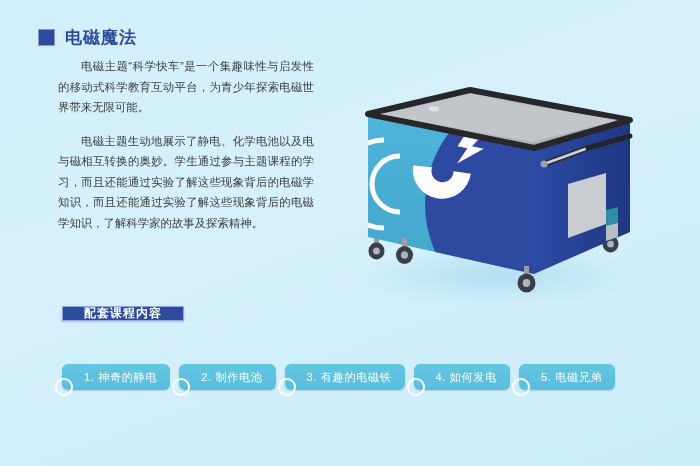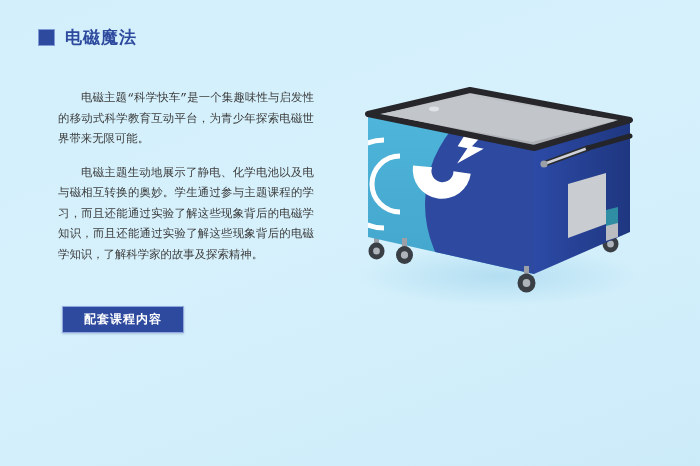--- a/index.html
+++ b/index.html
@@ -44,41 +44,40 @@
     color: #2d4a9e;
     letter-spacing: 1px;
     line-height: 1;
     white-space: nowrap;
   }
 
   
   .copy {
     position: absolute;
     left: 58px;
-    top: 88px;
+    top: 56px;
     width: 256px;
-    font-family: Liberation Mono, monospace;
   }
   .copy p {
     margin: 0 0 13px 0;
     font-size: 11.4px;
     line-height: 20.5px;
     color: #3b3b3b;
     text-indent: 23px;
     text-align: justify;
     text-justify: inter-character;
   }
 
   
   .course-button {
     position: absolute;
     left: 62px;
     top: 306px;
     width: 122px;
-    height: 27px;
+    height: 15px;
     background: #2e4a9e;
     border: 1px solid #90a8dd;
     box-sizing: border-box;
     display: flex;
     align-items: center;
     justify-content: center;
     color: #ffffff;
     font-size: 12px;
     letter-spacing: 1px;
     font-weight: bold;
@@ -140,20 +139,42 @@
     <span class="title-text">电磁魔法</span>
   </div>
 
   <div class="copy">
     <p>电磁主题“科学快车”是一个集趣味性与启发性的移动式科学教育互动平台，为青少年探索电磁世界带来无限可能。</p>
     <p>电磁主题生动地展示了静电、化学电池以及电与磁相互转换的奥妙。学生通过参与主题课程的学习，而且还能通过实验了解这些现象背后的电磁学知识，而且还能通过实验了解这些现象背后的电磁学知识，了解科学家的故事及探索精神。</p>
   </div>
 
   <div class="course-button">配套课程内容</div>
 
+  <div class="chip-row">
+    <div class="chip">
+      <span class="notch"></span>
+      <span>1. 神奇的静电</span>
+    </div>
+    <div class="chip">
+      <span class="notch"></span>
+      <span>2. 制作电池</span>
+    </div>
+    <div class="chip">
+      <span class="notch"></span>
+      <span>3. 有趣的电磁铁</span>
+    </div>
+    <div class="chip">
+      <span class="notch"></span>
+      <span>4. 如何发电</span>
+    </div>
+    <div class="chip">
+      <span class="notch"></span>
+      <span>5. 电磁兄弟</span>
+    </div>
+  </div>
 
   <div class="cart-art">
     <svg width="320" height="260" viewBox="0 0 320 260" xmlns="http://www.w3.org/2000/svg">
       <defs>
         <clipPath id="frontFace">
           <polygon points="30,62 196,96 196,222 30,185"></polygon>
         </clipPath>
         <clipPath id="sideFace">
           <polygon points="196,96 292,68 292,180 196,222"></polygon>
         </clipPath>

